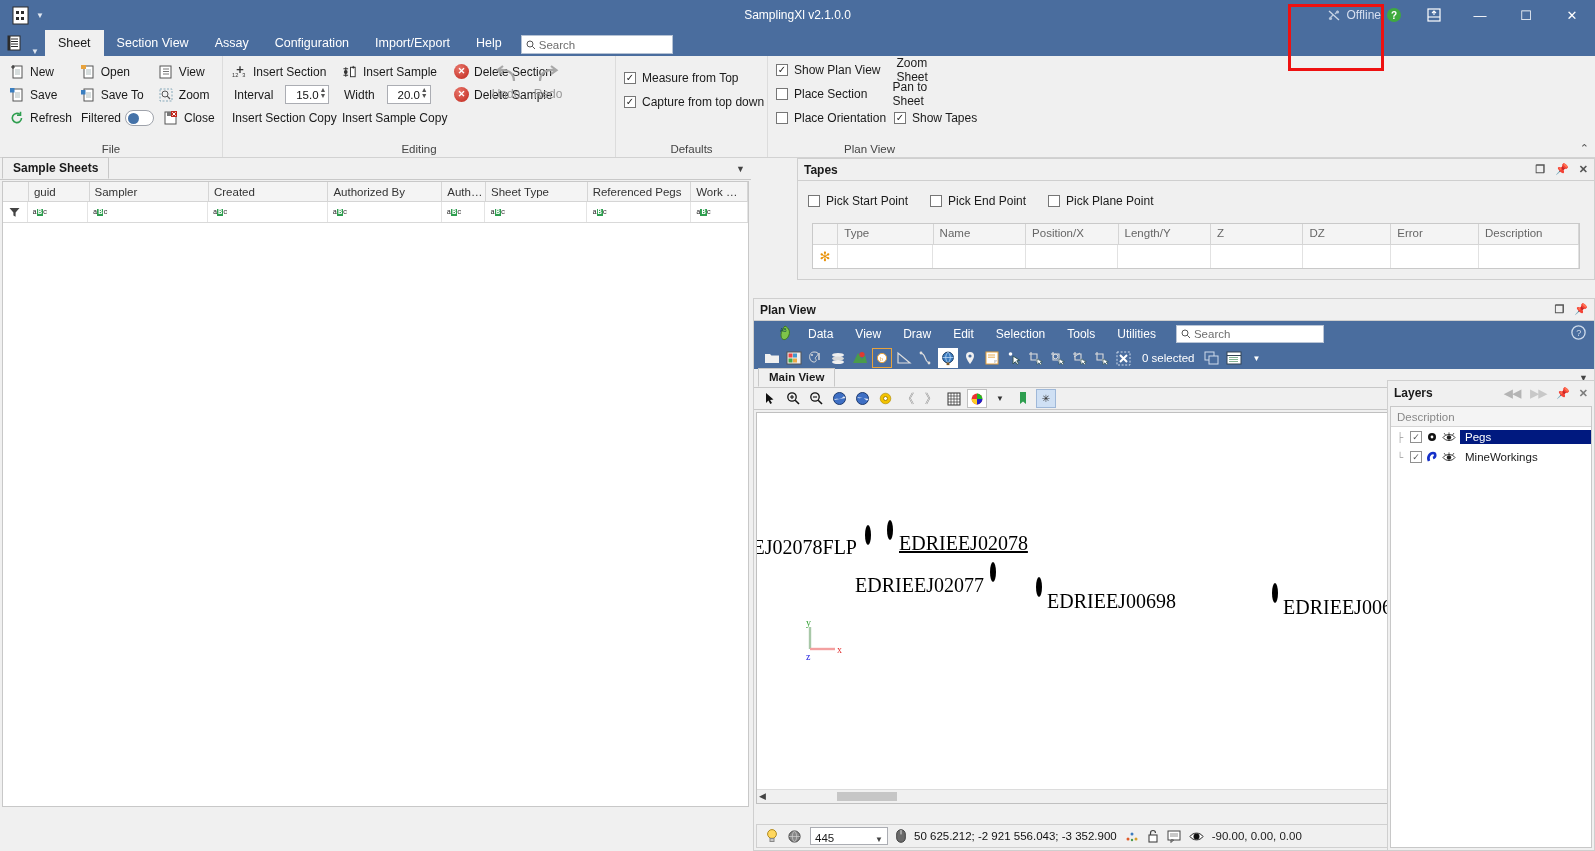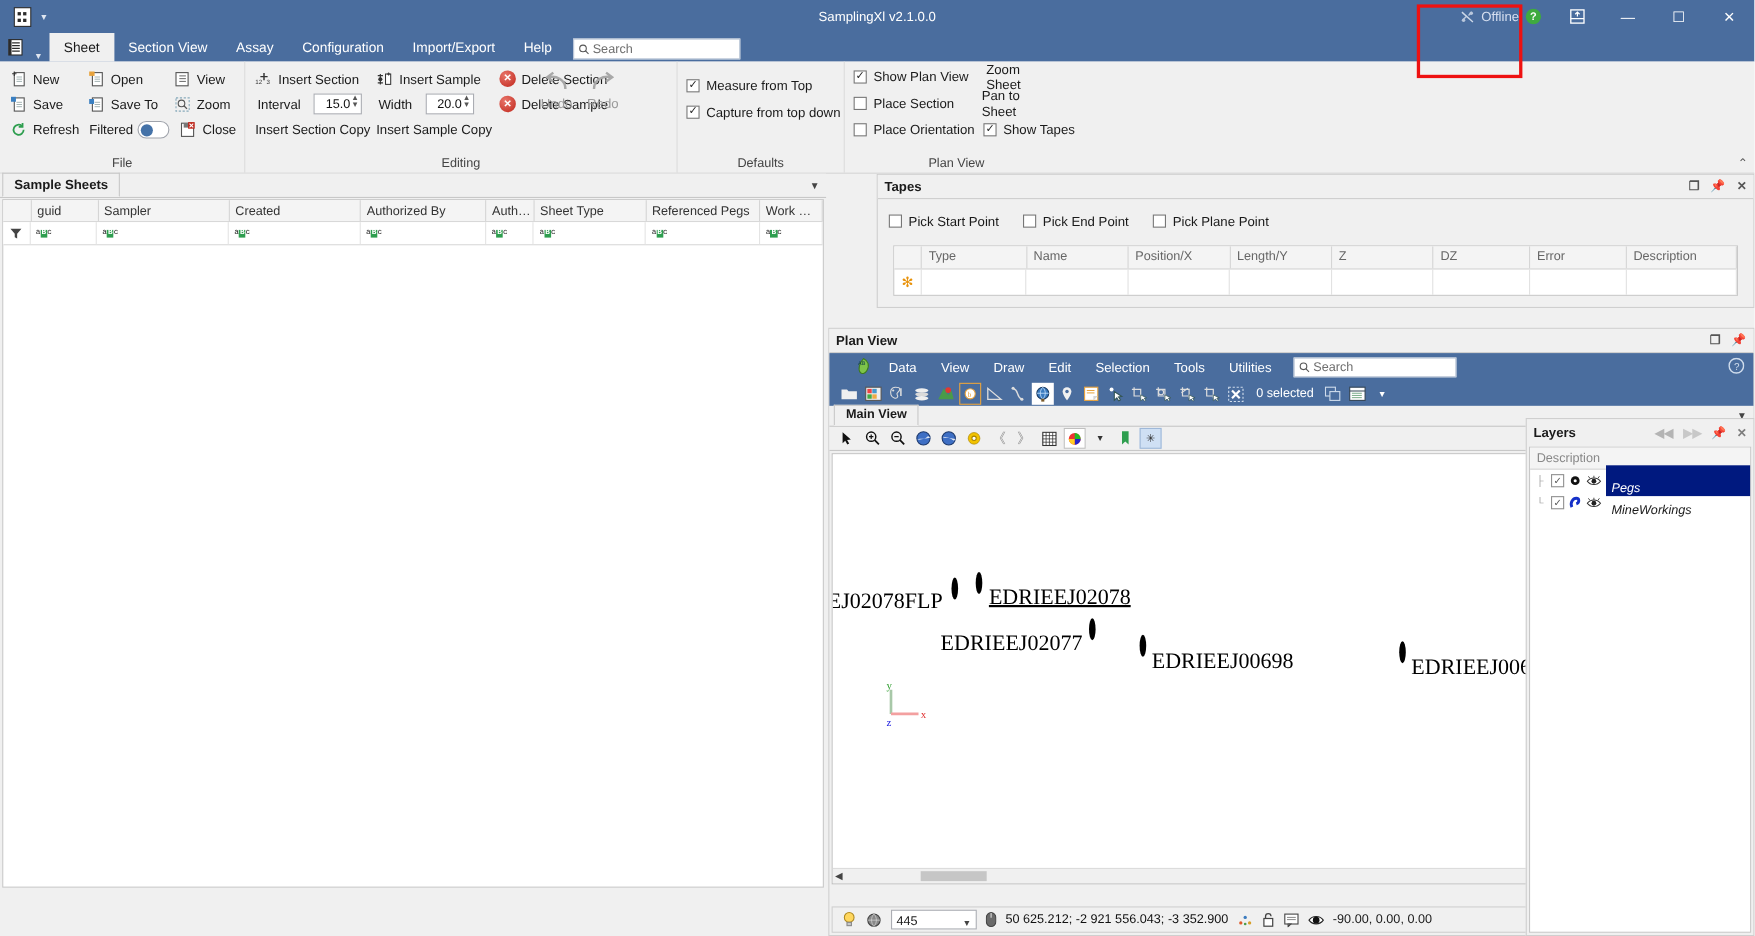--- a/index.html
+++ b/index.html
@@ -219,21 +219,21 @@
   .sb-coords { font-size:11.5px; color:#111; }
 
   
   .layers { position:absolute; right:0; top:222px; width:208px; bottom:0; background:#f0f0f0; border:1px solid #cfcfcf;}
   .ly-head { height:24px; display:flex; align-items:center; padding:0 6px; font-weight:bold; font-size:12px;}
   .ly-head .tools { margin-left:auto; display:flex; gap:9px; color:#7d7d7d; font-size:11px; align-items:center;}
   .ly-body { position:absolute; left:2px; right:2px; top:25px; bottom:2px; background:#fff; border:1px solid #c8c8c8;}
   .ly-colhead { height:20px; background:#f4f4f4; border-bottom:1px solid #d5d5d5; display:flex; align-items:center; padding-left:6px; color:#888; font-size:11.5px;}
   .ly-row { height:20px; display:flex; align-items:center; gap:4px; padding-left:3px; font-size:11.5px;}
   .ly-row.sel .nm { background:#00197f; color:#fff; }
-  .ly-row .nm { padding:15px 4px 1px 5px; flex:1;font-style:italic; }
+  .ly-row .nm { padding:1px 4px 1px 5px; flex:1; }
   .ly-tree { width:12px; color:#999; font-size:9px; text-align:center;}
   .lchk { width:12px; height:12px; border:1px solid #909090; background:#fff; display:flex; align-items:center; justify-content:center; font-size:9px; color:#555;}
 
   svg { display:block; }
 </style>
 </head>
 <body>
 
 <div class="titlebar">
   <div class="tb-appicon">

